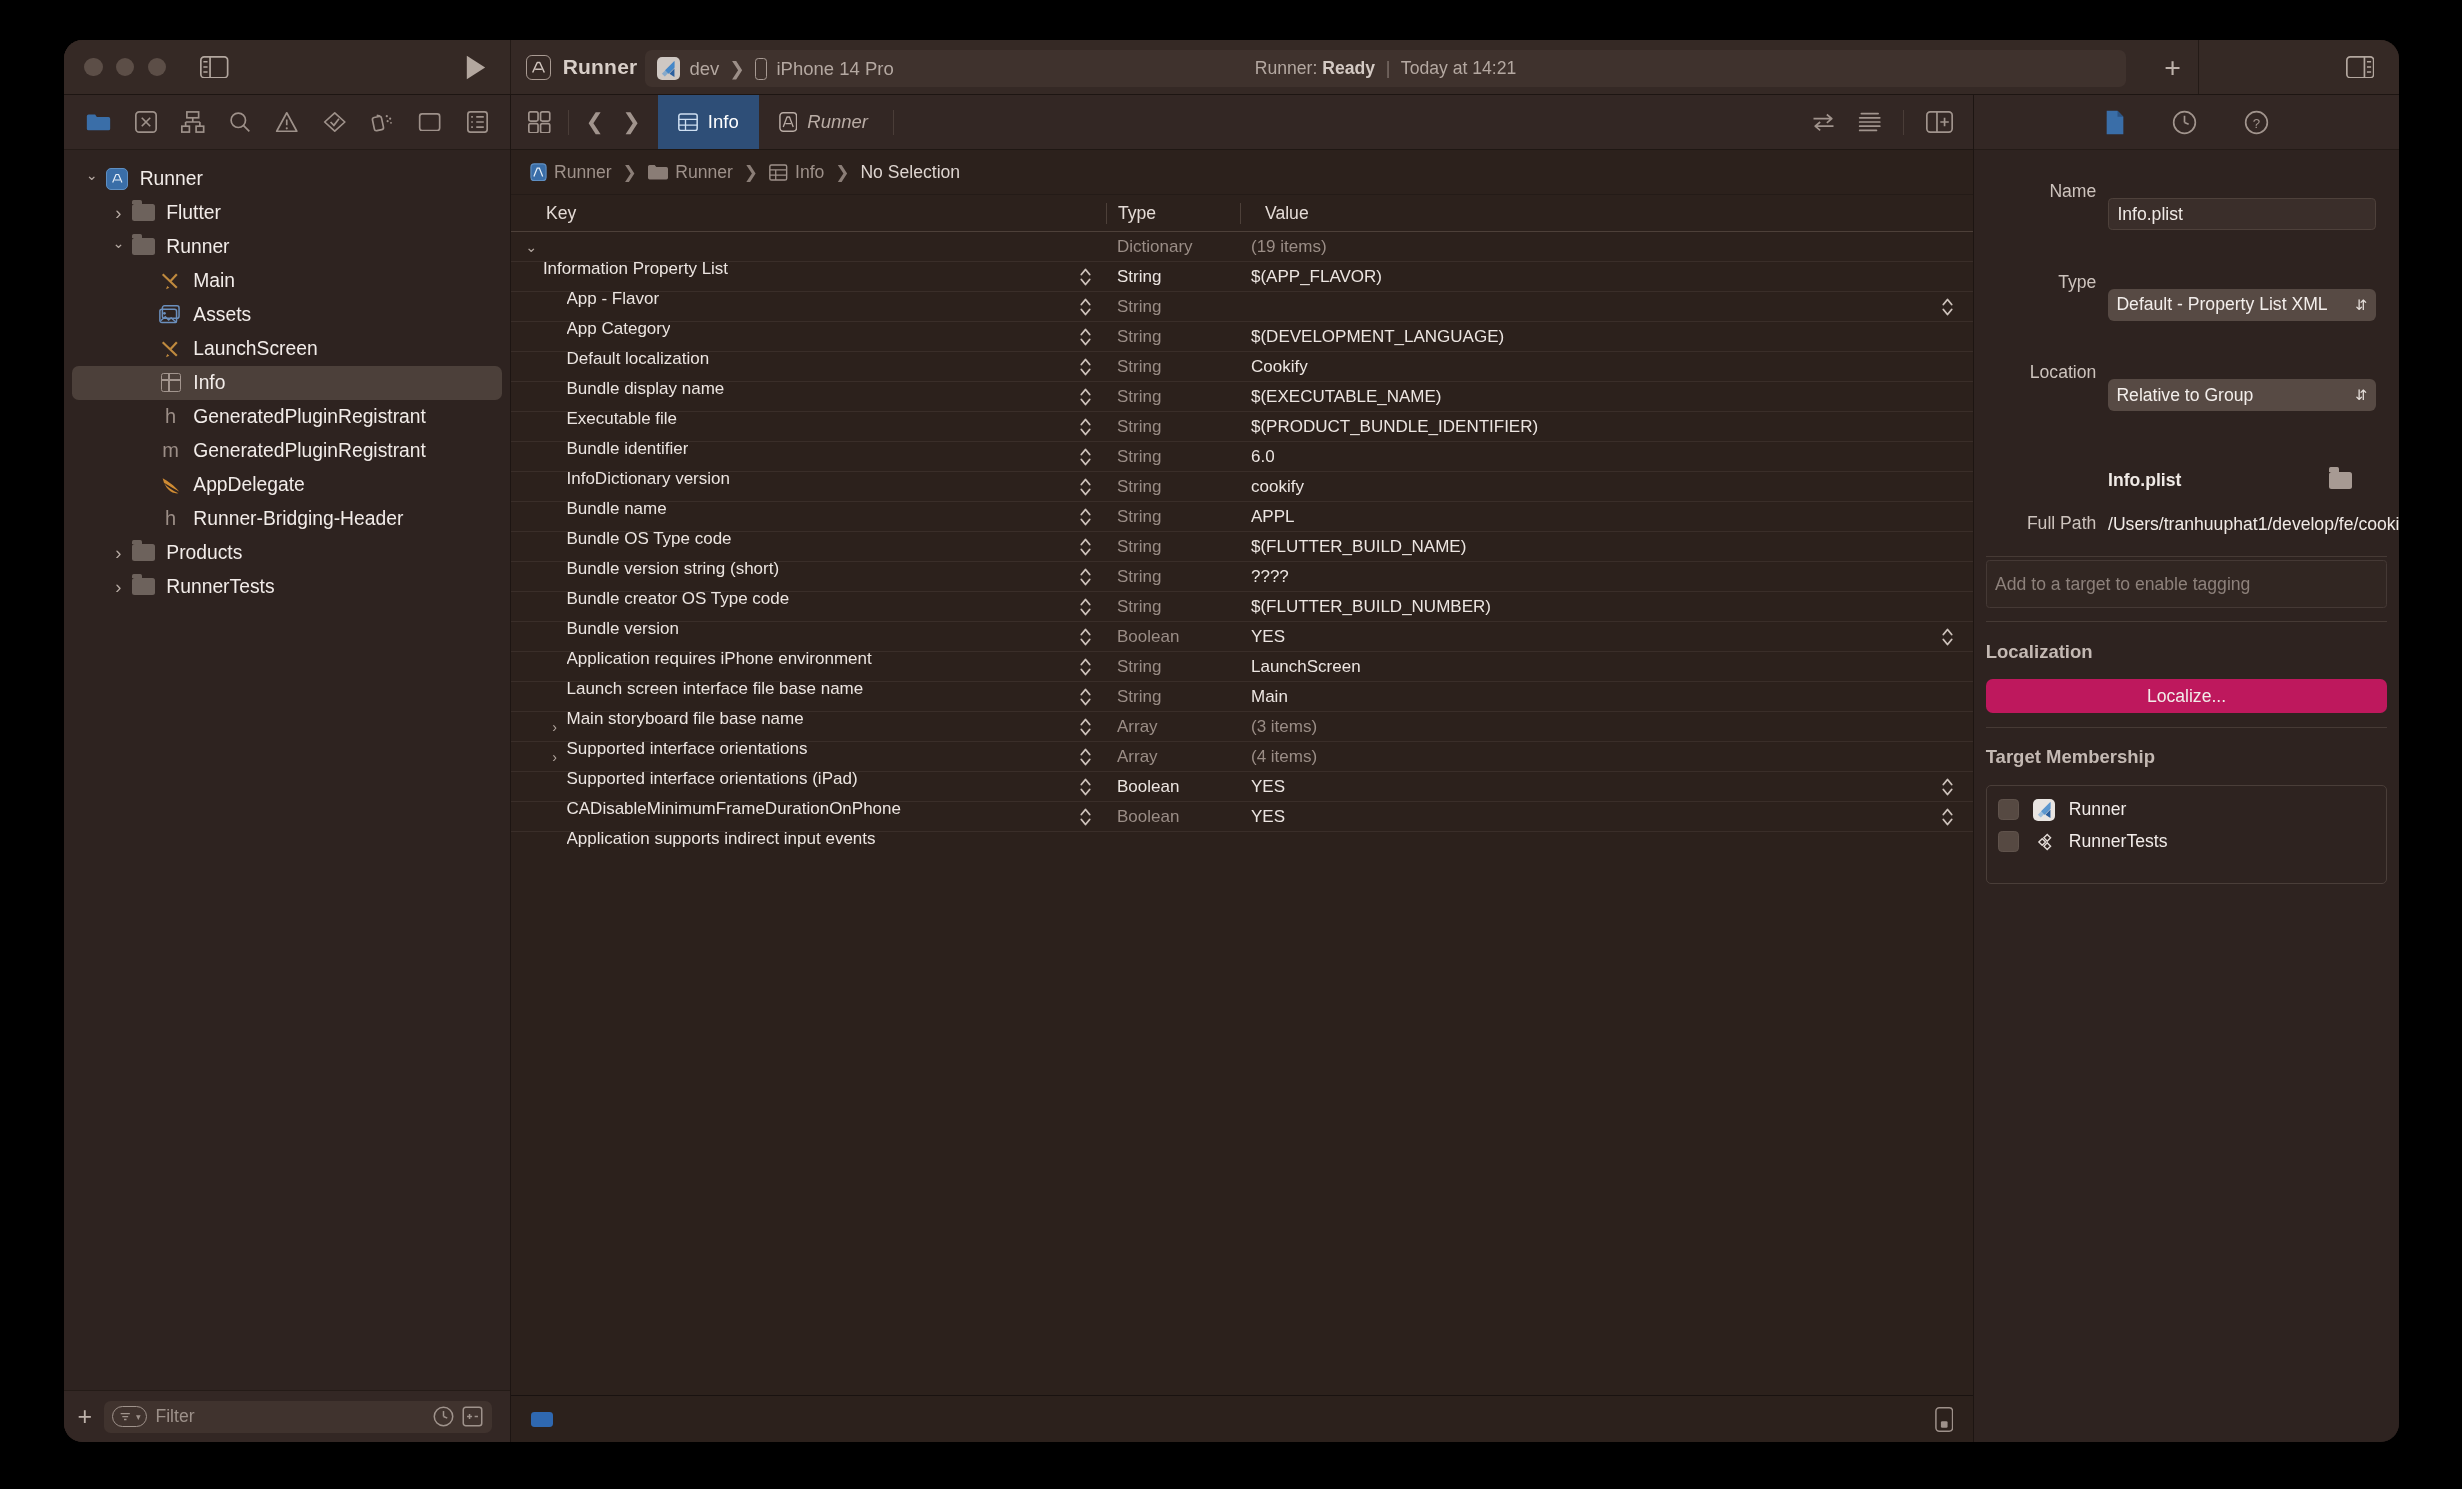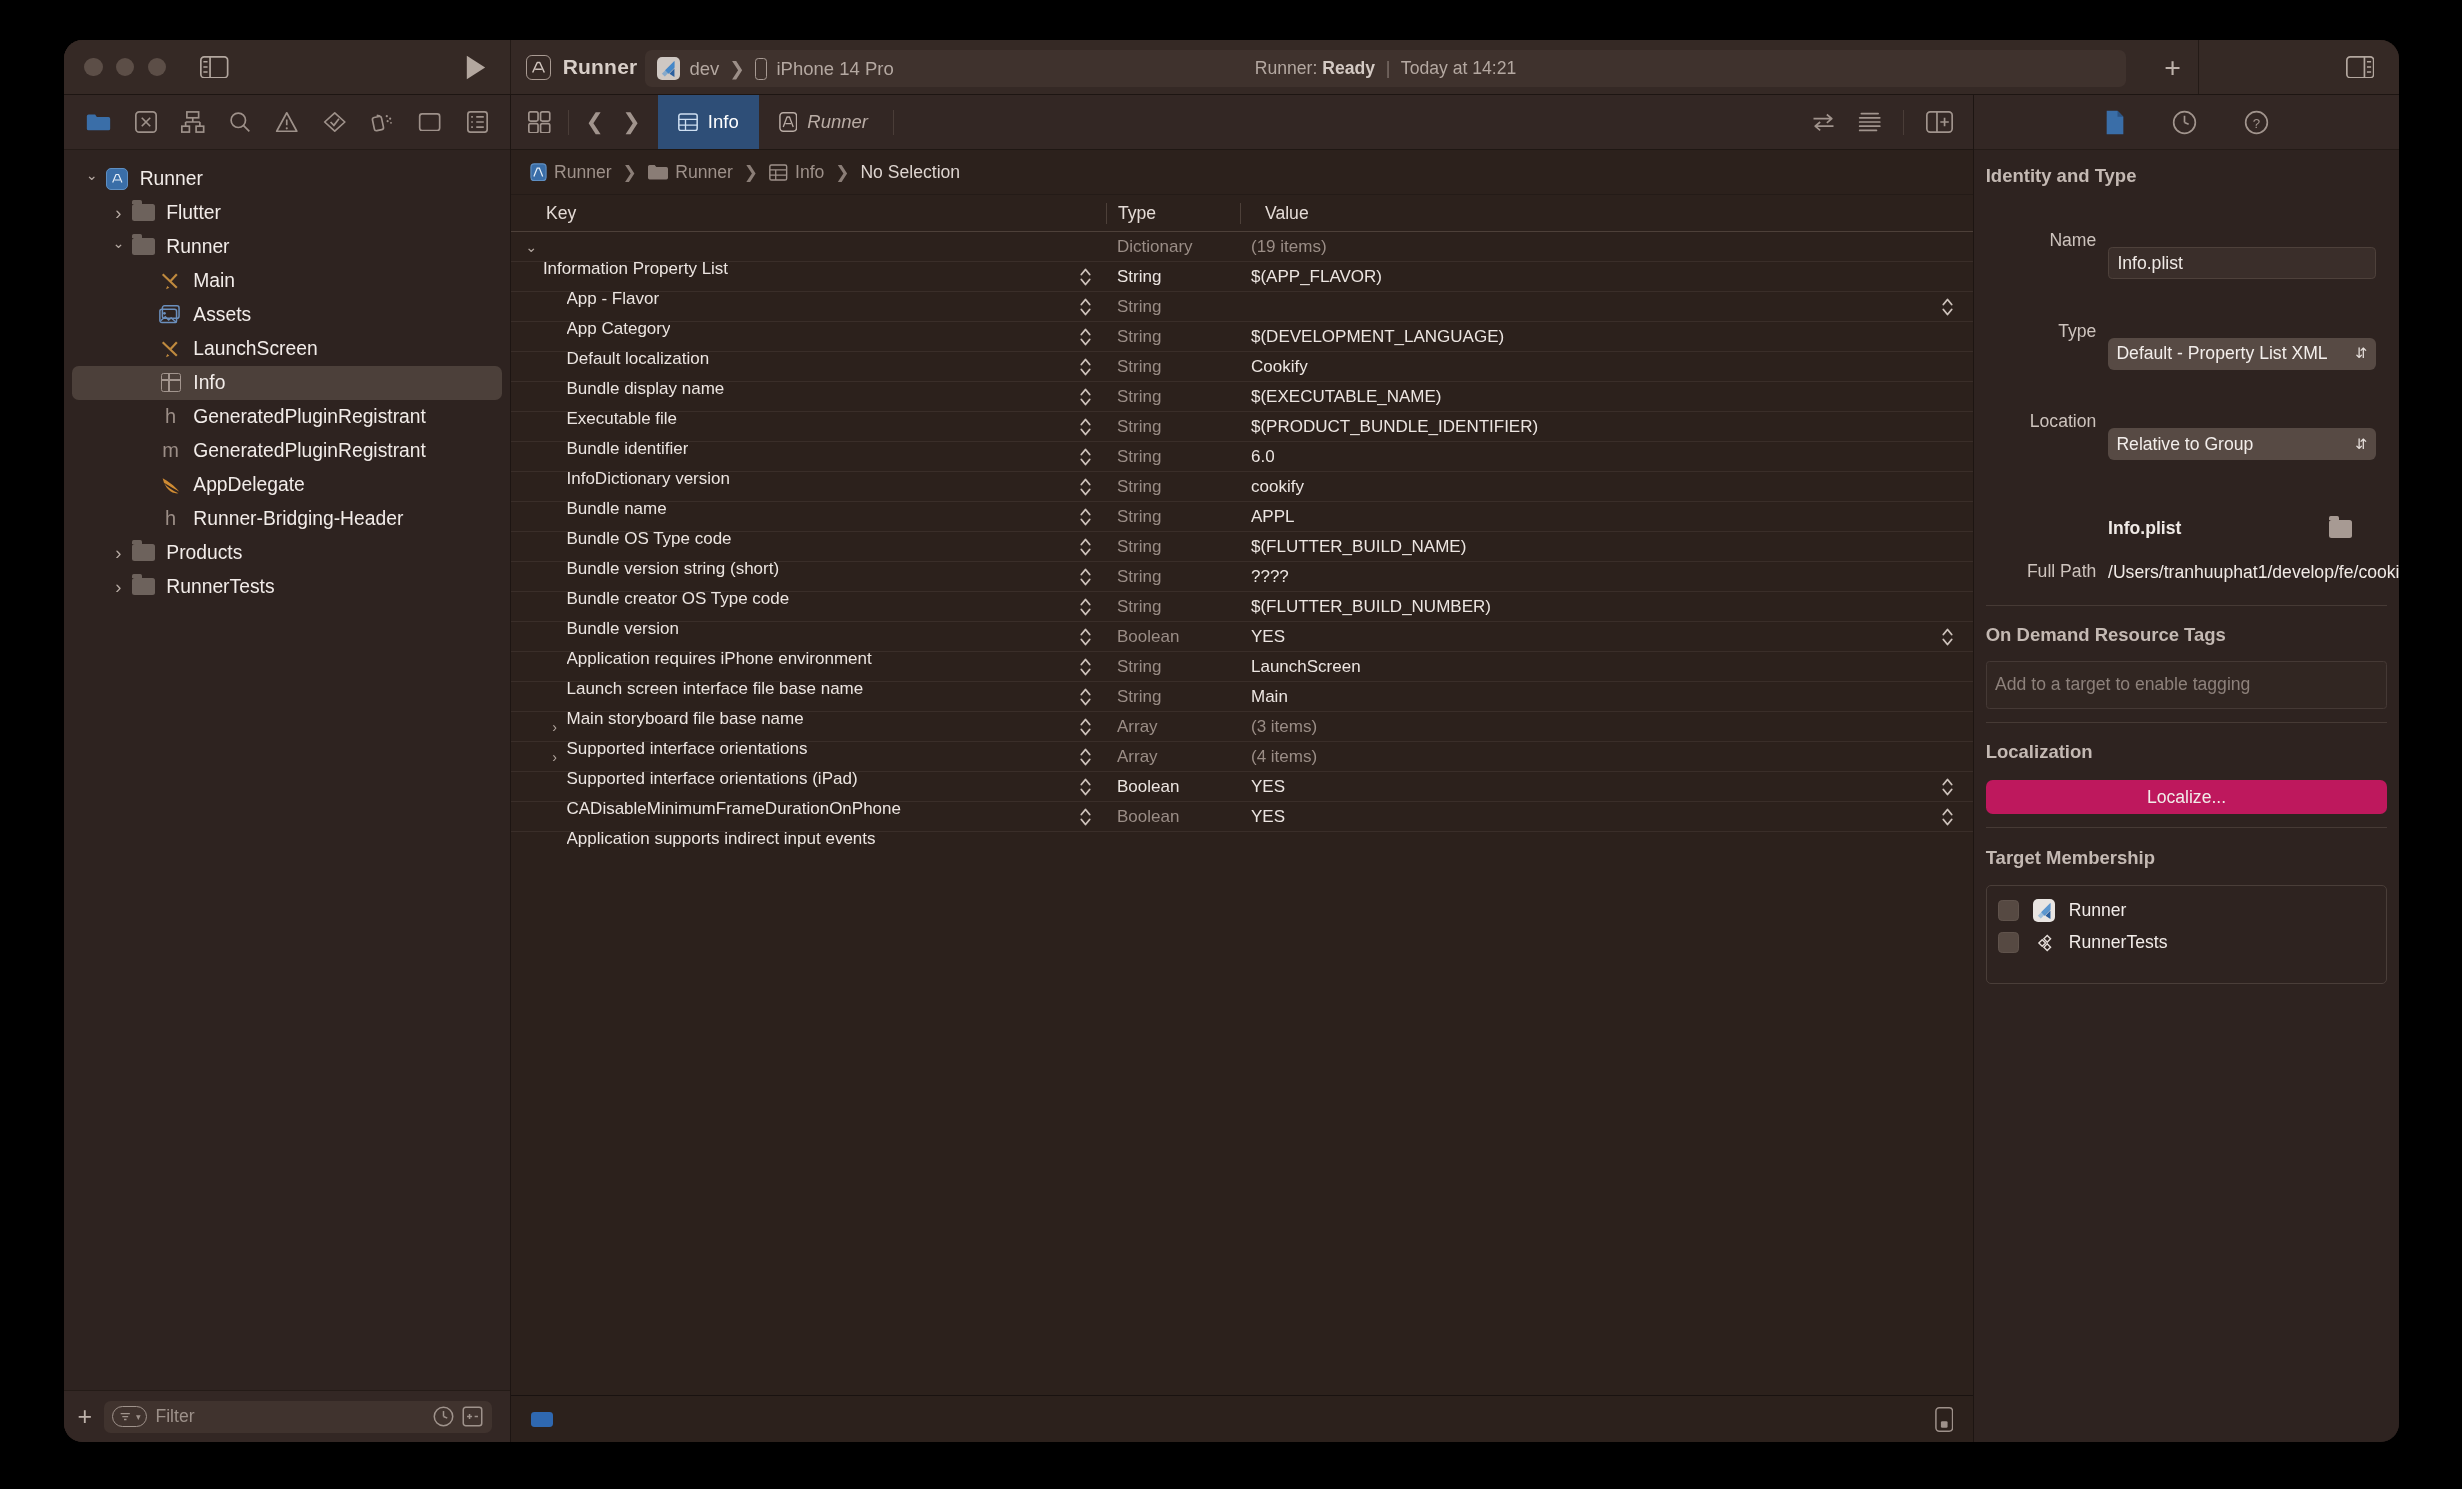--- a/index.html
+++ b/index.html
@@ -1174,21 +1174,20 @@
         </span>
         <span>
           <svg width="25" height="25" viewBox="0 0 30 30">
               <circle cx="15" cy="15" r="13" fill="none" stroke="#a1948d" stroke-width="2"></circle>
               <text x="15" y="21" text-anchor="middle" font-size="16" fill="#a1948d" font-family="Liberation Sans, sans-serif">?</text>
             </svg>
         </span>
       </div>
 
       <div class="insp-body">
-        <div class="sect-title">Identity and Type</div>
 
         <div class="frow">
           <div class="flabel">Name</div>
           <div class="fval">
             <div class="text-field">Info.plist</div>
           </div>
         </div>
 
         <div class="frow">
           <div class="flabel">Type</div>
@@ -1219,21 +1218,20 @@
         </div>
 
         <div class="path-row">
           <div class="flabel">Full Path</div>
           <div class="path-text">/Users/tranhuuphat1/develop/fe/cookify/ios/Runner/Info.plist</div>
 
         </div>
 
         <div class="divider"></div>
 
-        <div class="sect-title">On Demand Resource Tags</div>
         <div class="odr-field">Add to a target to enable tagging</div>
 
         <div class="divider"></div>
 
         <div class="sect-title">Localization</div>
         <div class="localize-btn">Localize...</div>
 
         <div class="divider"></div>
 
         <div class="sect-title">Target Membership</div>

